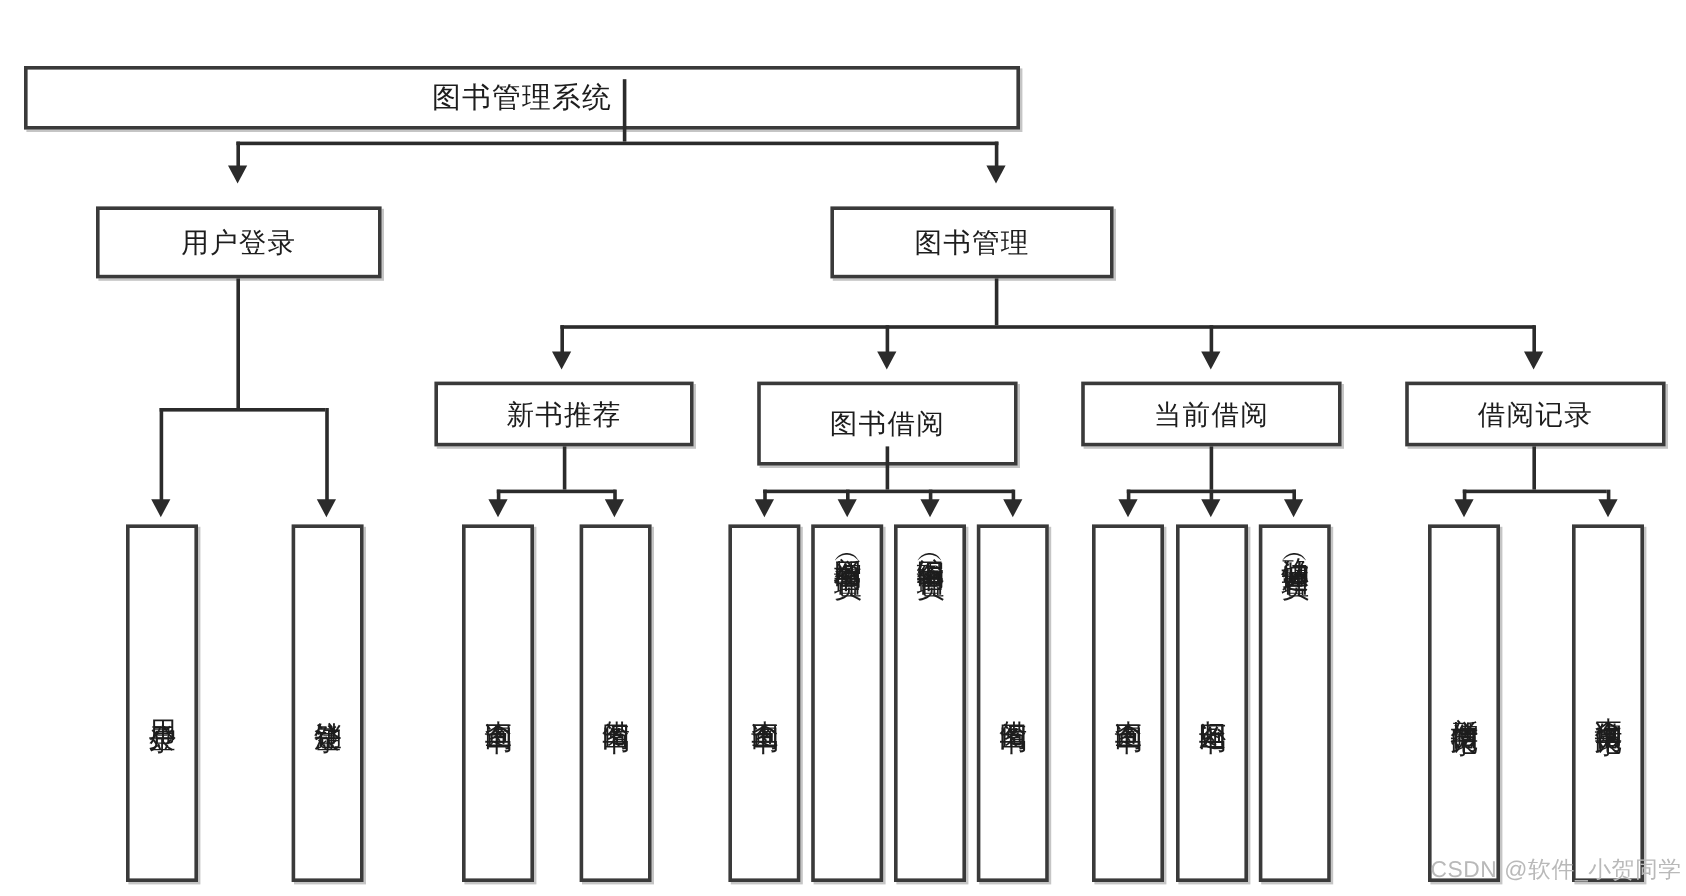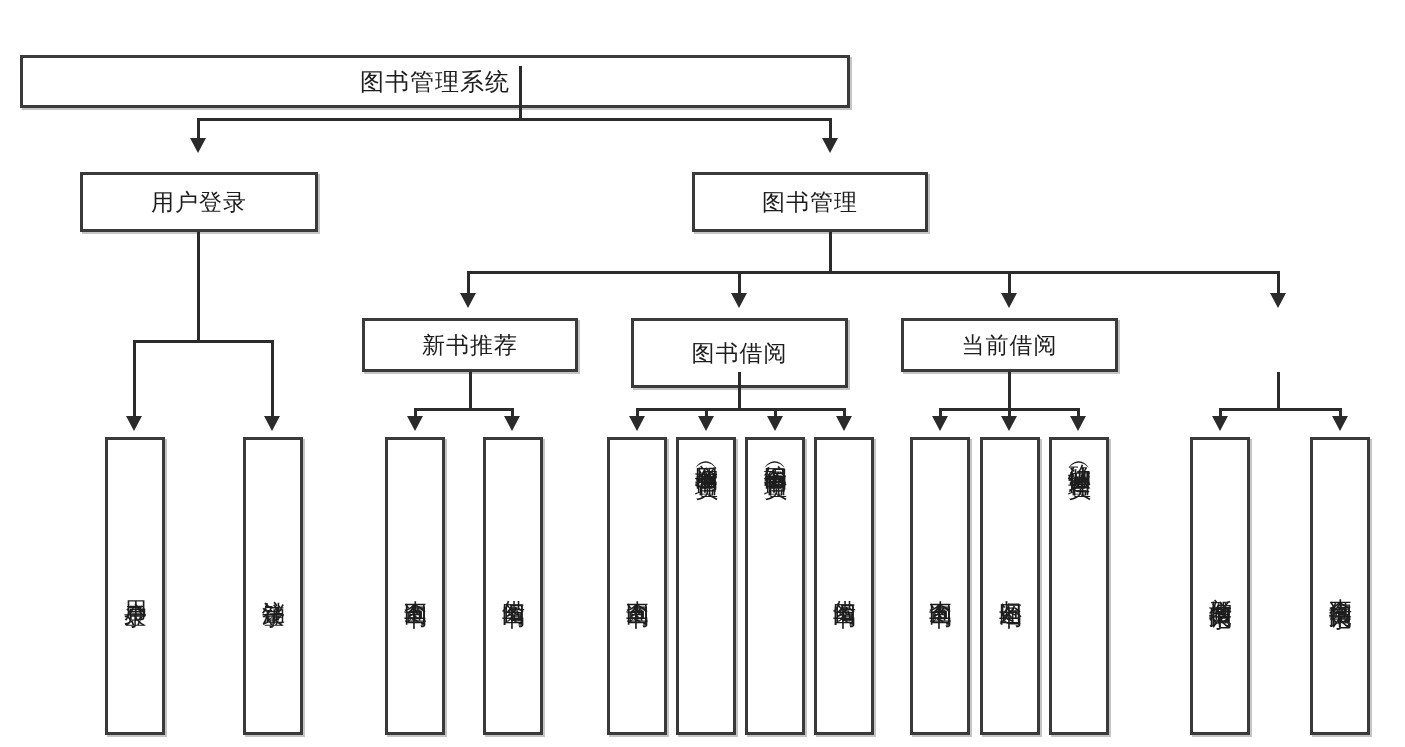--- a/index.html
+++ b/index.html
@@ -140,20 +140,23 @@
   <div class="arrow" style="left:1270px; top:293px;"></div>
 
   <div class="node shadowed" style="left:362px; top:318px; width:216px; height:54px;">
     <span class="label">新书推荐</span>
   </div>
   <div class="node shadowed" style="left:631px; top:318px; width:217px; height:70px;">
     <span class="label">图书借阅</span>
   </div>
   <div class="node shadowed" style="left:901px; top:318px; width:217px; height:54px;">
     <span class="label">当前借阅</span>
+  </div>
+  <div class="node shadowed" style="left:1171px; top:318px; width:217px; height:54px;">
+    <span class="label">借阅记录</span>
   </div>
 
   <div class="vline" style="left:469px; top:372px; height:36px;"></div>
   <div class="hline" style="left:414px; top:408px; width:99px;"></div>
   <div class="vline" style="left:414px; top:408px; height:10px;"></div>
   <div class="arrow" style="left:407px; top:416px;"></div>
   <div class="vline" style="left:511px; top:408px; height:10px;"></div>
   <div class="arrow" style="left:504px; top:416px;"></div>
 
   <div class="vline" style="left:738px; top:372px; height:36px;"></div>
@@ -228,14 +231,15 @@
   </div>
 
   <div class="node leaf center shadowed" style="left:1190px; top:437px; width:60px; height:298px;">
     <span class="label">新增借阅记录</span>
   </div>
 
   <div class="node leaf center shadowed" style="left:1310px; top:437px; width:60px; height:298px;">
     <span class="label">查询借阅记录</span>
   </div>
 
+  <div id="watermark" style="left:1192px; top:712px;">CSDN @软件_小贺同学</div>
 
 </div>
 
 </body></html>

